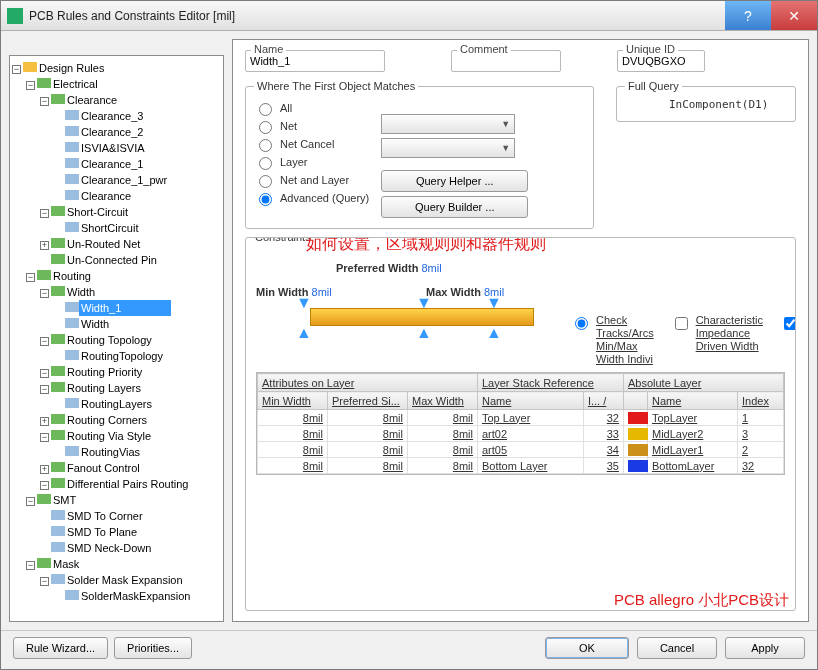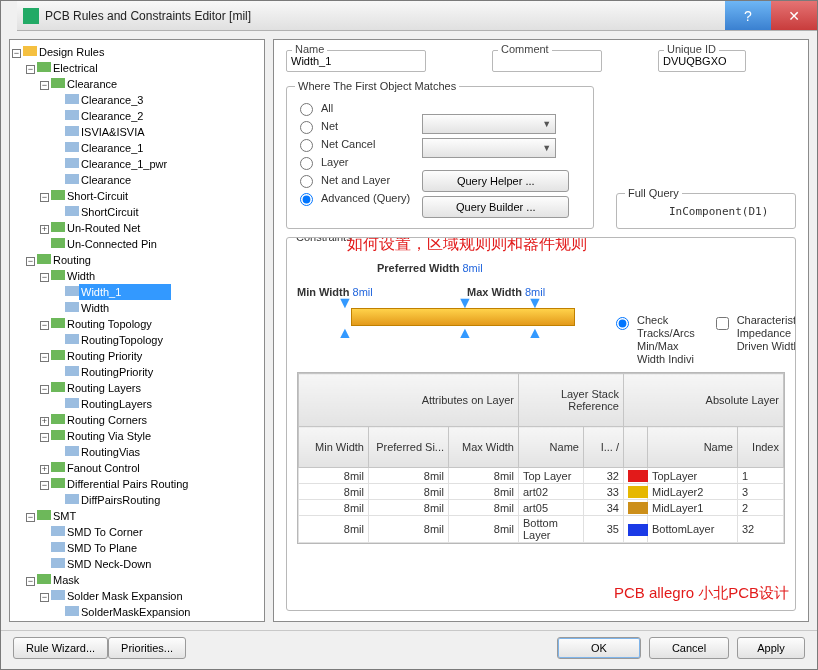--- a/index.html
+++ b/index.html
@@ -1,26 +1,26 @@
 <!DOCTYPE html>
 <html><head>
 <meta charset="utf-8">
 <style>
 * { box-sizing: border-box; font-family: "Segoe UI", Tahoma, sans-serif; }
 body { margin: 0; background: #d0d0d0; }
 .window { width: 818px; height: 670px; background: #f0f0f0; border: 1px solid #7a7a7a; position: relative; display: flex; flex-direction: column; }
-.titlebar { height: 30px; background: linear-gradient(#f8f8f8, #e0e0e0); border-bottom: 1px solid #b0b0b0; display: flex; align-items: center; padding: 0 0 0 6px; position: relative; margin-left: 16px; }
+.titlebar { height: 30px; background: linear-gradient(#f8f8f8, #e0e0e0); border-bottom: 1px solid #b0b0b0; display: flex; align-items: center; padding: 0 0 0 6px; position: relative; }
 .title-icon { width: 16px; height: 16px; background: #2a6; margin-right: 6px; }
 .title-text { font-size: 12px; color: #222; flex: 1; }
 .winbtns { display: flex; height: 100%; }
 .winbtn { width: 46px; display: flex; align-items: center; justify-content: center; color: #333; font-size: 14px; cursor: default; }
 .winbtn.help { background: linear-gradient(#6eb6f5,#3a80d0); color:#fff; border-radius:0; }
 .winbtn.close { background: linear-gradient(#e57373,#c83c3c); color: #fff; }
 .body-area { flex: 1; display: flex; padding: 8px; gap: 8px; min-height: 0; }
-.tree-panel { width: 256px; background: #fff; border: 1px solid #8b8b8b; overflow: auto; font-size: 11px; padding: 4px 2px; }
+.tree-panel { width: 215px; background: #fff; border: 1px solid #8b8b8b; overflow: auto; font-size: 11px; padding: 4px 2px; margin-top: 16px; }
 .tree { list-style: none; margin: 0; padding: 0; }
 .tree ul { list-style: none; margin: 0; padding-left: 14px; }
 .tree li { line-height: 16px; white-space: nowrap; }
 .node { display: inline-flex; align-items: center; gap: 3px; padding: 0 2px; cursor: default; }
 .node.selected { background: #3399ff; color: #fff; padding-right: 50px; }
 .expander { display: inline-block; width: 9px; height: 9px; border: 1px solid #777; line-height: 7px; font-size: 9px; text-align: center; color: #444; margin-right: 2px; background:#fff; }
 .noexp { display: inline-block; width: 11px; }
 .ticon { display: inline-block; width: 14px; height: 10px; }
 .ticon.rules { background: #f5c040; }
 .ticon.cat { background: #6db85a; }
@@ -46,27 +46,27 @@
 .arrow-v::before { content:"▼"; display:block; }
 .arrow-up::before { content:"▲"; }
 .lbl { position:absolute; font-size:11px; }
 .blue { color:#2266dd; }
 .checks { font-size: 11px; display:flex; flex-direction:row; gap:17px; }
 .check-row { display:flex; align-items:flex-start; gap:5px; }
 .check-row .t { line-height:13px; }
 .check-row small { color:#333; }
 .grid { border:1px solid #b8b8b8; font-size:11px; }
 .grid table { border-collapse: collapse; width:100%; table-layout:fixed; }
-.grid th { background: linear-gradient(#f6f6f6,#e3e3e3); border:1px solid #c5c5c5; font-weight:400; padding:14px 4px; text-align:right; height:18px; }
+.grid th { background: linear-gradient(#f6f6f6,#e3e3e3); border:1px solid #c5c5c5; font-weight:400; padding:2px 4px; text-align:left; height:18px; }
 .grid td { border:1px solid #e0e0e0; padding:1px 4px; height:16px; }
 .grid td.r { text-align:right; }
 .colorbox { display:inline-block; width:20px; height:12px; vertical-align:middle; }
 .btn-row { padding: 6px 12px 10px; display:flex; justify-content:space-between; border-top:1px solid #c8c8c8; }
 .btn-row .right { display:flex; gap:8px; }
-.sub-row { display:flex; flex-wrap:wrap; }
+.sub-row { display:flex; gap:6px; flex-wrap:wrap; }
 </style>
 </head>
 <body>
 
 <div class="window">
   <div class="titlebar">
     <span class="title-icon"></span>
     <span class="title-text">PCB Rules and Constraints Editor [mil]</span>
     <div class="winbtns">
       <div class="winbtn help">?</div>
@@ -102,37 +102,33 @@
                 <li><span class="expander">−</span><span class="ticon cat"></span><span class="node">Width</span>
                   <ul>
                     <li><span class="noexp"></span><span class="ticon rule"></span><span class="node selected">Width_1</span></li>
                     <li><span class="noexp"></span><span class="ticon rule"></span><span class="node">Width</span></li>
                   </ul></li>
                 <li><span class="expander">−</span><span class="ticon cat"></span><span class="node">Routing Topology</span>
                   <ul>
                       <li><span class="noexp"></span><span class="ticon rule"></span><span class="node">RoutingTopology</span></li>
                     </ul></li>
                 <li><span class="expander">−</span><span class="ticon cat"></span><span class="node">Routing Priority</span>
-                  <ul>
-                      <li><span class="noexp"></span><span class="ticon rule"></span><span class="node">RoutingPriority</span></li>
-                    </ul></li>
+                  </li>
                 <li><span class="expander">−</span><span class="ticon cat"></span><span class="node">Routing Layers</span>
                   <ul>
                       <li><span class="noexp"></span><span class="ticon rule"></span><span class="node">RoutingLayers</span></li>
                     </ul></li>
                 <li><span class="expander">+</span><span class="ticon cat"></span><span class="node">Routing Corners</span></li>
                 <li><span class="expander">−</span><span class="ticon cat"></span><span class="node">Routing Via Style</span>
                   <ul>
                       <li><span class="noexp"></span><span class="ticon rule"></span><span class="node">RoutingVias</span></li>
                     </ul></li>
                 <li><span class="expander">+</span><span class="ticon cat"></span><span class="node">Fanout Control</span></li>
                 <li><span class="expander">−</span><span class="ticon cat"></span><span class="node">Differential Pairs Routing</span>
-                  <ul>
-                      <li><span class="noexp"></span><span class="ticon rule"></span><span class="node">DiffPairsRouting</span></li>
-                    </ul></li>
+                  </li>
               </ul></li>
             <li><span class="expander">−</span><span class="ticon cat"></span><span class="node">SMT</span>
               <ul>
                 <li><span class="noexp"></span><span class="ticon rule"></span><span class="node">SMD To Corner</span></li>
                 <li><span class="noexp"></span><span class="ticon rule"></span><span class="node">SMD To Plane</span></li>
                 <li><span class="noexp"></span><span class="ticon rule"></span><span class="node">SMD Neck-Down</span></li>
               </ul></li>
             <li><span class="expander">−</span><span class="ticon cat"></span><span class="node">Mask</span>
               <ul>
                 <li><span class="expander">−</span><span class="ticon rule"></span><span class="node">Solder Mask Expansion</span>
@@ -153,21 +149,21 @@
         <div class="group-inline" style="flex:0 0 160px;">
           <span class="inline-label">Comment</span>
           <input class="input-border" style="width: 110px;" value="">
         </div>
         <div class="group-inline">
           <span class="inline-label">Unique ID</span>
           <input class="input-border" style="width: 88px;" value="DVUQBGXO">
         </div>
       </div>
 
-      <div class="row" style="align-items:flex-end; gap:22px;">
+      <div class="row" style="align-items:flex-start; gap:22px;">
         <fieldset style="flex:1;">
           <legend>Where The First Object Matches</legend>
           <div style="display:flex; gap:12px;">
             <div class="radio-col">
               <label>
                   <input type="radio" name="m" style="">
                   <span>All</span>
                 </label>
               <label>
                   <input type="radio" name="m" style="">
@@ -202,21 +198,21 @@
               <button class="btn help-btn">Query Builder ...</button>
             </div>
           </div>
         </fieldset>
         <fieldset style="width:180px;">
           <legend>Full Query</legend>
           <div style="font-family:Consolas,monospace;margin-left:44px;">InComponent(D1)</div>
         </fieldset>
       </div>
 
-      <div class="constraints-area" style="flex:1; overflow:hidden;">
+      <div class="constraints-area" style="flex:1; overflow:hidden;text-decoration:underline;">
         <span style="position:absolute; top:-7px; left:6px; background:#fff; padding:0 3px;">Constraints</span>
         <span class="red-annot" style="top:-4px; left:60px;">如何设置，区域规则则和器件规则</span>
 
         <div style="display:flex; gap:14px;align-items:flex-end;">
           <div class="diag" style="flex:0 0 300px;">
             <span class="lbl" style="left:80px; top:6px;"><b>Preferred Width</b>&nbsp;<span class="blue">8mil</span></span>
             <span class="lbl" style="left:0; top:30px;"><b>Min Width</b>&nbsp;<span class="blue">8mil</span></span>
             <span class="lbl" style="left:170px; top:30px;"><b>Max Width</b>&nbsp;<span class="blue">8mil</span></span>
             <div class="trace-body"></div>
             <span class="arrow-v" style="left:40px; top:42px;"></span>
@@ -309,29 +305,29 @@
                   <td>Bottom Layer</td>
                   <td class="r">35</td>
                   <td><span class="colorbox" style="background:#1a3ae6"></span></td>
                   <td>BottomLayer</td>
                   <td>32</td>
                 </tr>
               </tbody>
           </table>
         </div>
 
-        <span class="red-annot" style="bottom:7px; right:6px; font-size:15px;">PCB allegro 小北PCB设计</span>
+        <span class="red-annot" style="bottom:0; right:6px; font-size:15px;">PCB allegro 小北PCB设计</span>
       </div>
     </div>
   </div>
 
   <div class="btn-row">
     <div class="sub-row">
       <button class="btn">Rule Wizard...</button>
       <button class="btn">Priorities...</button>
     </div>
     <div class="right">
       <button class="btn def" style="width:84px">OK</button>
       <button class="btn" style="width:80px">Cancel</button>
-      <button class="btn" style="width:68px">Apply</button>
+      <button class="btn" style="width:80px">Apply</button>
     </div>
   </div>
 </div>
 
 </body></html>

